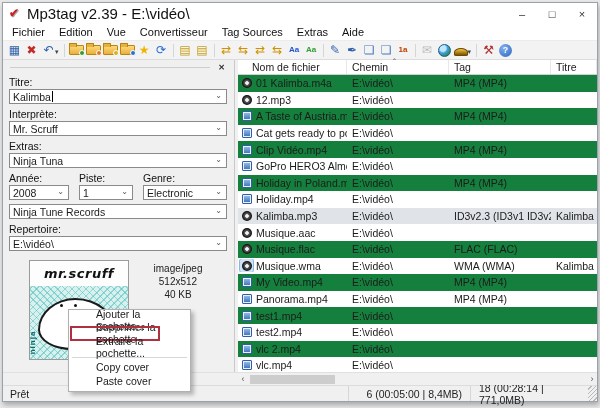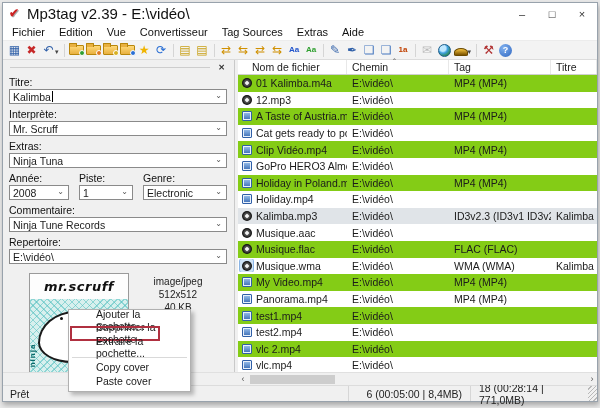--- a/index.html
+++ b/index.html
@@ -73,21 +73,21 @@
   
   .filelist { flex:1; background:#fff; display:flex; flex-direction:column; min-width:0; position:relative; }
   .grid-head { height:15px; display:flex; border-bottom:1px solid #d0d0d0; background:#fff; flex:0 0 auto; position:relative; }
   .gh-cell { font-size:10.5px; color:#222; padding:1px 0 0 5px; border-right:1px solid #e8e8e8; overflow:hidden; white-space:nowrap; }
   .col-name { width:109px; flex:0 0 auto; } .col-path { width:102px; flex:0 0 auto; }
   .col-tag { width:102px; flex:0 0 auto; } .col-title { flex:1; min-width:0; }
   .gh-cell.col-name { padding-left:14px; }
   .sort-caret { position:absolute; left:155px; top:-3px; font-size:9px; color:#666; }
   .rows { flex:1; overflow:hidden; }
   .row { height:16.6px; display:flex; align-items:center; }
-  .row.zebra { background:#84cc16; }
+  .row.zebra { background:#15803d; }
   .row.selected { background:#e0e4e8; }
   .cell { font-size:10.5px; padding-left:5px; white-space:nowrap; overflow:hidden; }
   .cell.col-name { display:flex; align-items:center; gap:3px; padding-left:2px; }
   .ficon-wrap { width:13px; height:13px; display:flex; align-items:center; justify-content:center; flex:0 0 auto; border-radius:2px; }
   .ficon-wrap.focused { background:#cfe3f7; outline:1px solid #8ab4e4; }
   .ic-audio { width:10px; height:10px; border-radius:50%; background:radial-gradient(circle, #f2f2f2 0 1.5px, #666 2px, #141414 4.5px); }
   .ic-video { width:10px; height:10px; background:linear-gradient(#9cc2ee,#3a6cb4); border:1px solid #2f5fa8; border-radius:1px; box-shadow:inset 0 0 0 1px #e8f0fa; }
 
   
   .hscroll-strip { height:13px; background:#f0f0f0; border-top:1px solid #e0e0e0; position:relative; flex:0 0 auto; }
@@ -244,21 +244,20 @@
         <div class="c3">
           <label>Genre:</label>
           <div class="combo">
             <span class="val">Electronic</span>
             <span class="chev">⌄</span>
           </div>
         </div>
       </div>
 
       <div class="field">
-        <label>Commentaire:</label>
         <div class="combo">
           <span class="val">Ninja Tune Records</span>
           <span class="chev">⌄</span>
         </div>
       </div>
 
       <div class="field">
         <label>Repertoire:</label>
         <div class="combo">
           <span class="val">E:\vidéo\</span>

